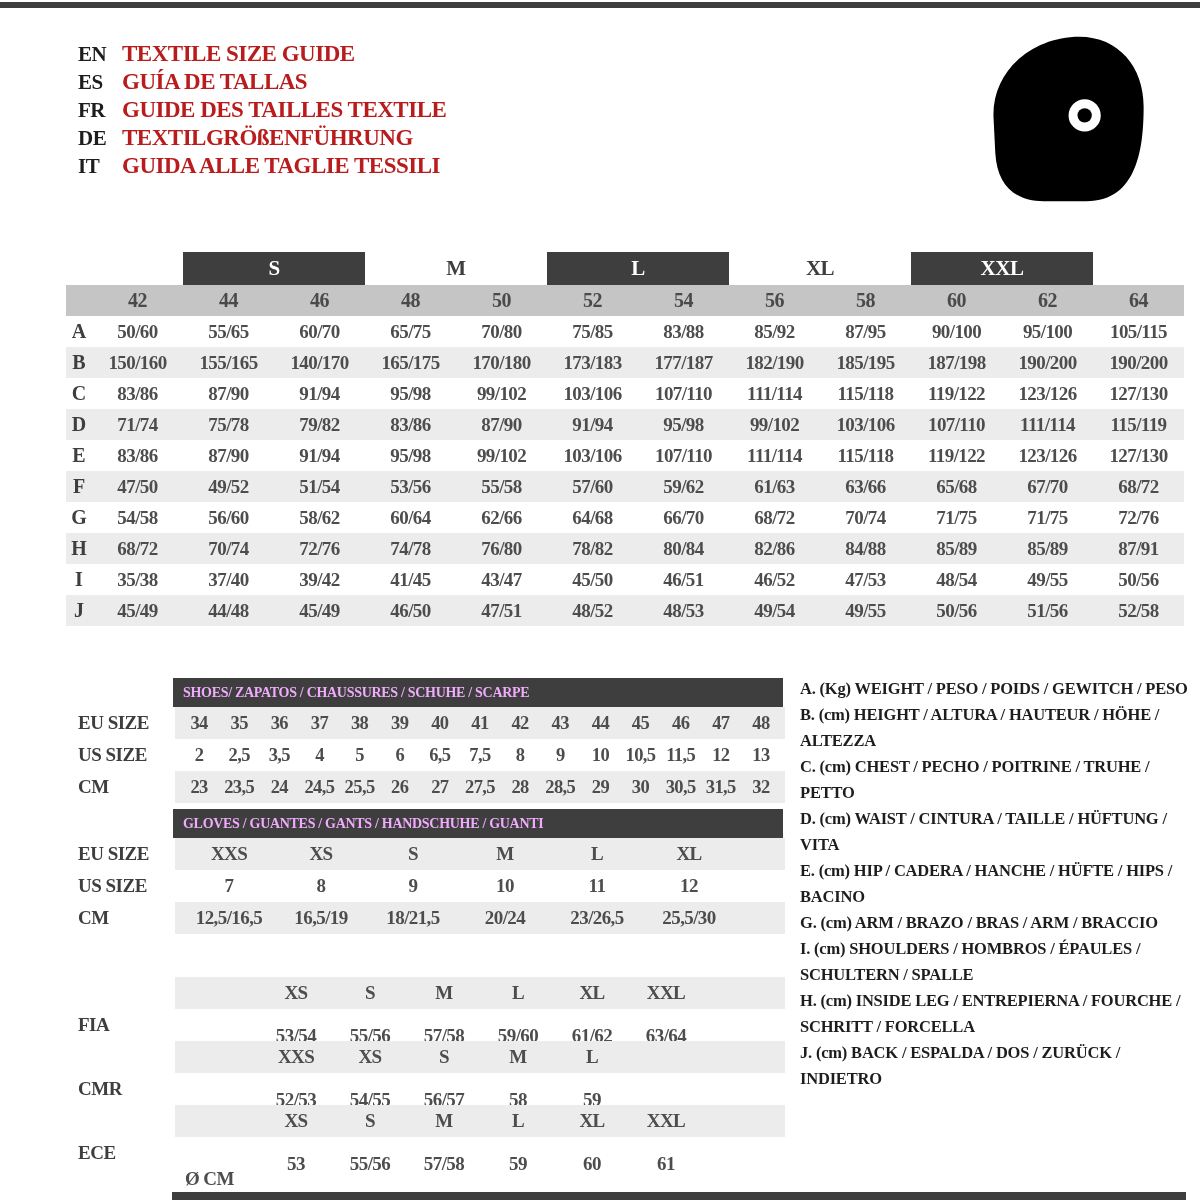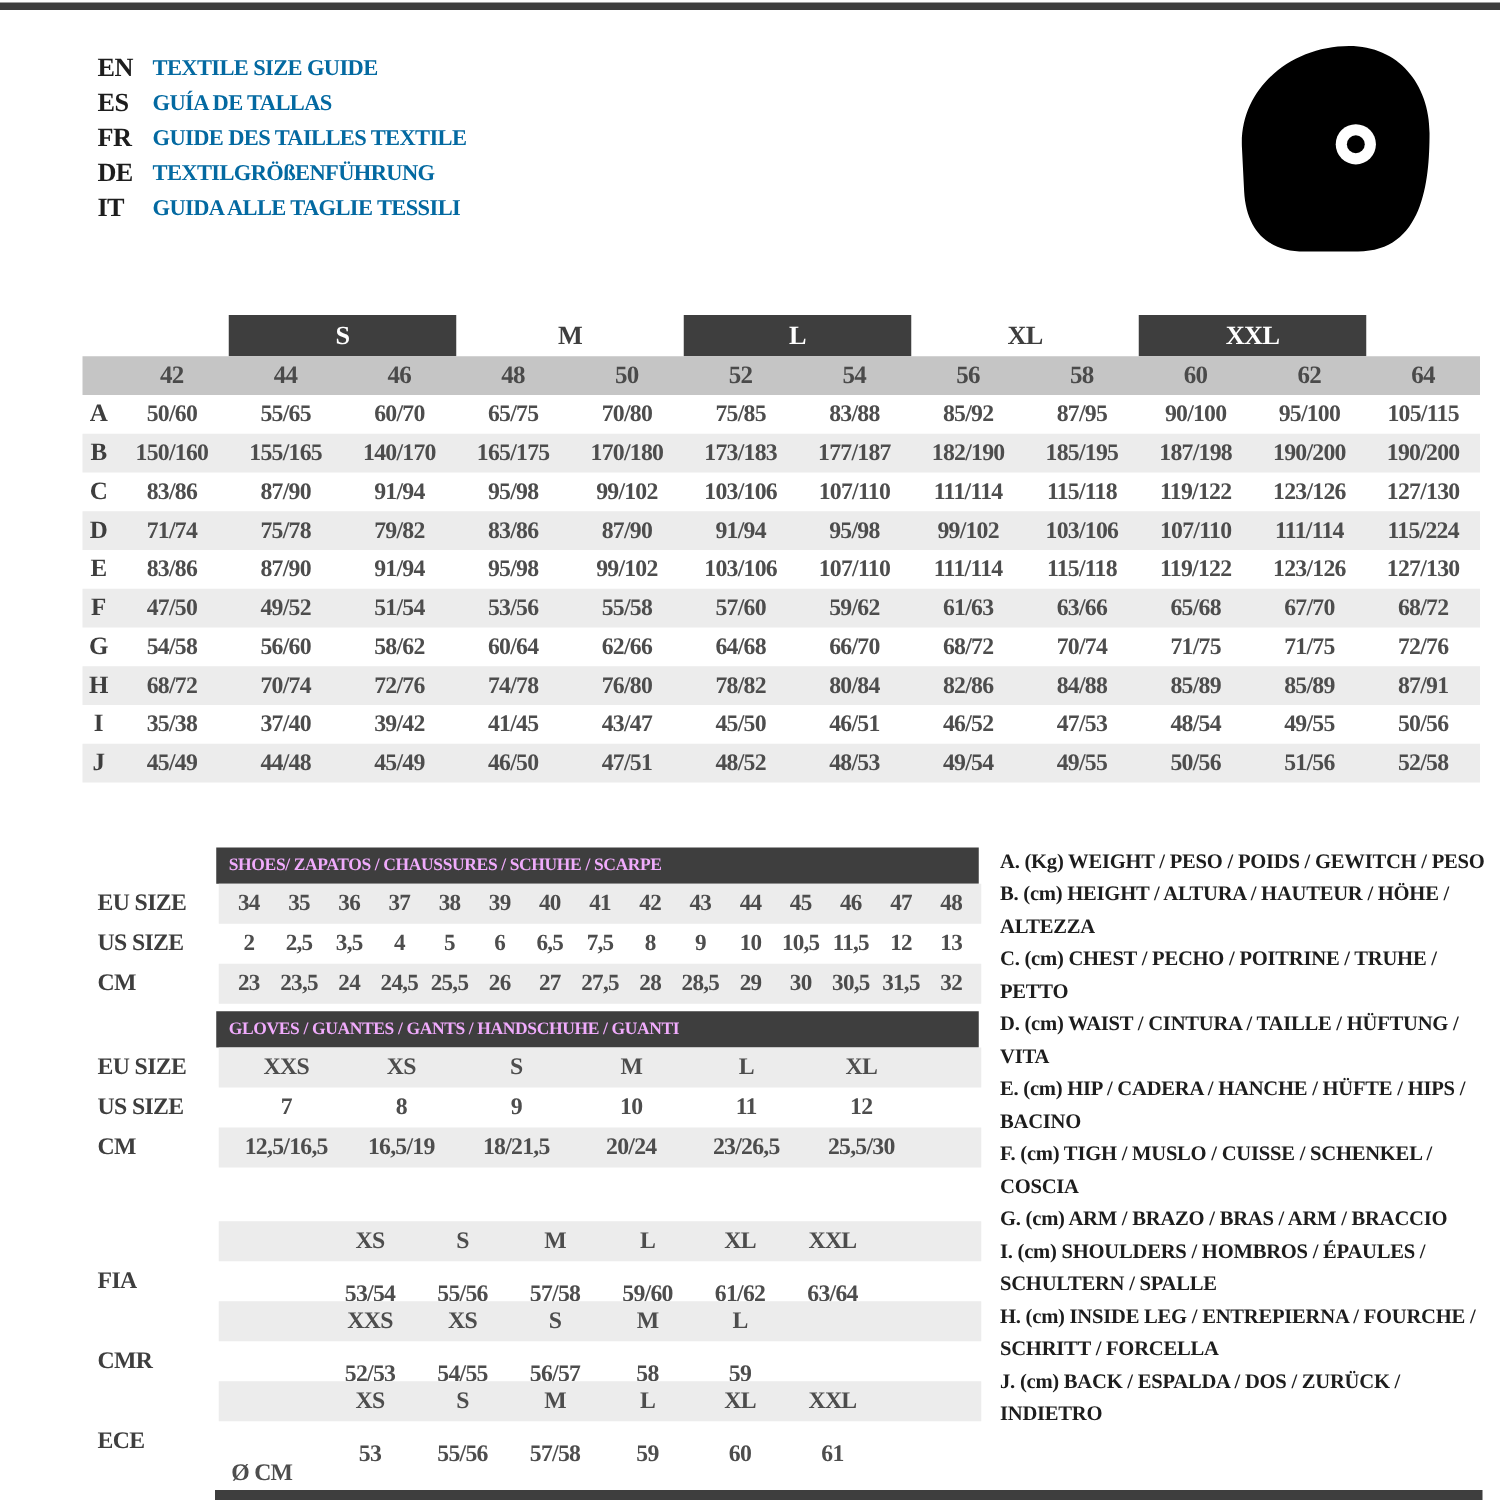--- a/index.html
+++ b/index.html
@@ -6,21 +6,21 @@
   .page{position:relative;width:1200px;height:1200px;background:#ffffff;overflow:hidden;
         font-family:Liberation Serif, serif;color:#4d4d4d;}
 
   .topbar{position:absolute;top:2px;left:0;width:1200px;height:6px;background:#3e3e3e;}
   .bottombar{position:absolute;top:1192px;left:172px;width:1014px;height:8px;background:#3e3e3e;}
 
   
   .lang-list{position:absolute;left:78px;top:40px;}
   .lang-row{display:flex;height:28px;align-items:center;}
   .lang-code{width:44px;font-weight:bold;font-size:21px;color:#1d1d1d;letter-spacing:-0.5px;}
-  .lang-text{font-weight:bold;font-size:18px;color:#0369a1;letter-spacing:-0.5px;}
+  .lang-text{font-weight:bold;font-size:23px;color:#b91c1c;letter-spacing:-0.5px;}
 
   .helmet-icon{position:absolute;left:975px;top:35px;}
 
   
   .sizegrid{position:absolute;left:66px;width:1118px;display:grid;grid-template-columns:26px repeat(12,1fr);}
   .grouprow{top:252px;height:33px;}
   .gbox{background:#3e3e3e;color:#ffffff;display:flex;align-items:center;justify-content:center;
         font-weight:bold;font-size:21px;letter-spacing:-0.5px;}
   .glabel{color:#3e3e3e;display:flex;align-items:center;justify-content:center;
         font-weight:bold;font-size:21px;letter-spacing:-0.5px;}
@@ -169,21 +169,21 @@
         <div class="cell">75/78</div>
         <div class="cell">79/82</div>
         <div class="cell">83/86</div>
         <div class="cell">87/90</div>
         <div class="cell">91/94</div>
         <div class="cell">95/98</div>
         <div class="cell">99/102</div>
         <div class="cell">103/106</div>
         <div class="cell">107/110</div>
         <div class="cell">111/114</div>
-        <div class="cell">115/224</div>
+        <div class="cell">115/119</div>
       </div>
       <div class="trow">
         <div class="lcell">E</div>
         <div class="cell">83/86</div>
         <div class="cell">87/90</div>
         <div class="cell">91/94</div>
         <div class="cell">95/98</div>
         <div class="cell">99/102</div>
         <div class="cell">103/106</div>
         <div class="cell">107/110</div>
@@ -443,21 +443,20 @@
         </div>
       </div>
     </div>
 
   <div class="legend">
       <div class="legend-item">A. (Kg) WEIGHT / PESO / POIDS / GEWITCH / PESO</div>
       <div class="legend-item">B. (cm) HEIGHT / ALTURA / HAUTEUR / HÖHE / ALTEZZA</div>
       <div class="legend-item">C. (cm) CHEST / PECHO / POITRINE / TRUHE / PETTO</div>
       <div class="legend-item">D. (cm) WAIST / CINTURA / TAILLE / HÜFTUNG / VITA</div>
       <div class="legend-item">E. (cm) HIP / CADERA / HANCHE / HÜFTE / HIPS /  BACINO</div>
-      <div class="legend-item">F. (cm) TIGH / MUSLO / CUISSE / SCHENKEL / COSCIA</div>
       <div class="legend-item">G. (cm) ARM  / BRAZO / BRAS / ARM / BRACCIO</div>
       <div class="legend-item">I.  (cm) SHOULDERS / HOMBROS / ÉPAULES / SCHULTERN / SPALLE</div>
       <div class="legend-item">H. (cm) INSIDE LEG / ENTREPIERNA / FOURCHE / SCHRITT / FORCELLA</div>
       <div class="legend-item">J. (cm) BACK / ESPALDA / DOS / ZURÜCK / INDIETRO</div>
     </div>
 
   <div class="bottombar"></div>
 </div>
 
 </body></html>

